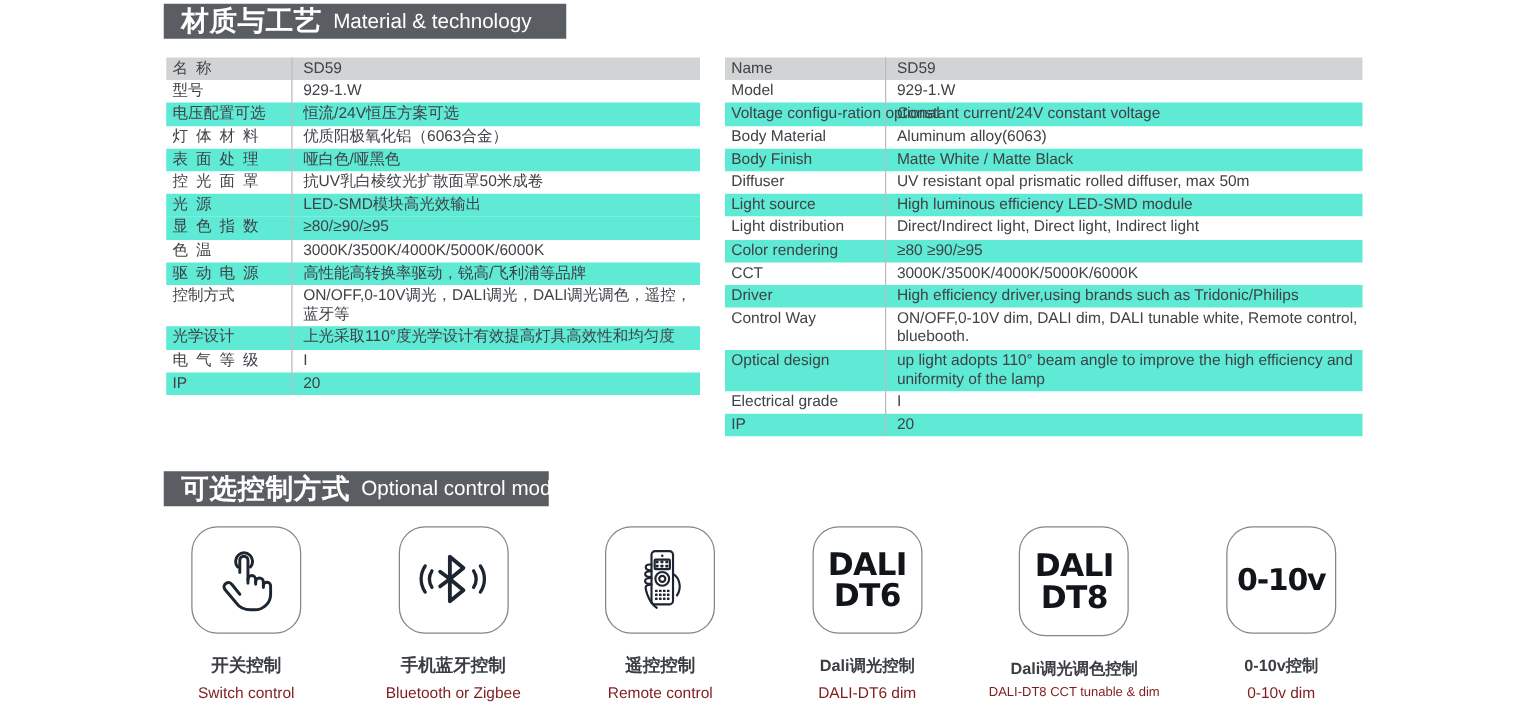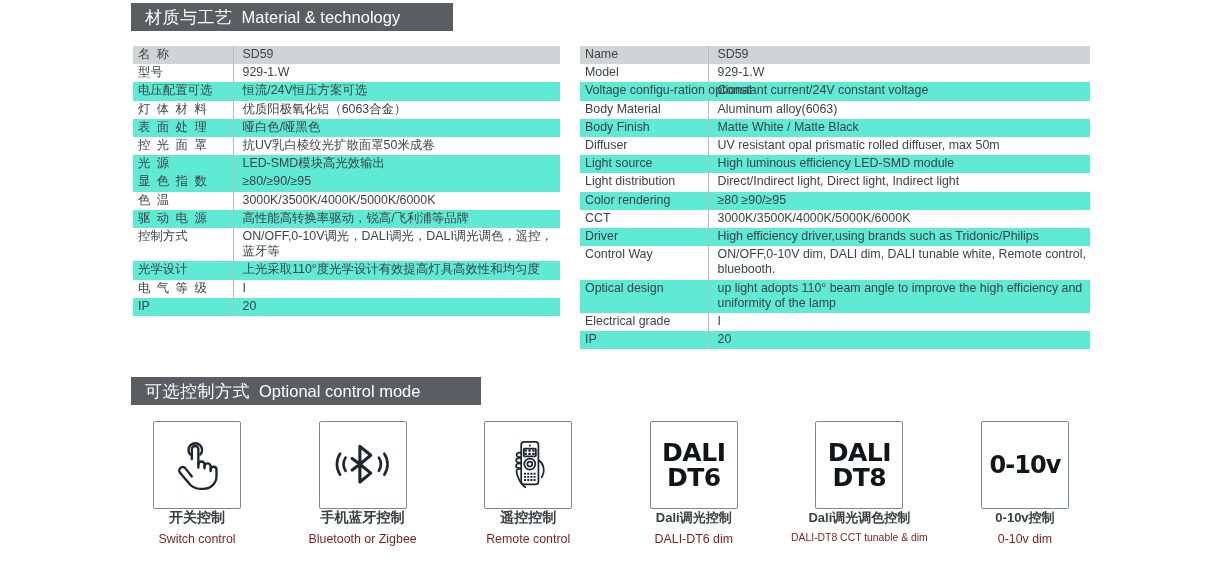--- a/index.html
+++ b/index.html
@@ -21,31 +21,31 @@
     position: absolute;
     background: #5a5d61;
     display: flex;
     align-items: center;
     padding: 0 14px 0 14px;
     box-sizing: border-box;
     color: #ffffff;
     white-space: nowrap;
   }
   .section-bar .cn {
-    font-size: 17px;
-    font-weight: normal;
+    font-size: 22px;
+    font-weight: bold;
     letter-spacing: 0.5px;
   }
   .section-bar .en {
     font-size: 16.5px;
     font-weight: normal;
     margin-left: 9px;
   }
   #bar-material { left: 131px; top: 3px; width: 322px; height: 28px; }
-  #bar-control  { left: 131px; top: 377px; width: 350px; height: 28px; }
+  #bar-control  { left: 131px; top: 377px; width: 308px; height: 28px; }
 
   
   .spec-table {
     position: absolute;
     border-collapse: collapse;
     table-layout: fixed;
     font-size: 12.4px;
     color: #3f4247;
   }
   #table-cn { left: 133px; top: 46px; width: 427px; }
@@ -89,21 +89,21 @@
   .mode-card {
     width: 132px;
     display: flex;
     flex-direction: column;
     align-items: center;
   }
   .mode-box {
     width: 88px;
     height: 88px;
     border: 1.6px solid #7f868d;
-    border-radius: 2px;
+    border-radius: 21px;
     background: #ffffff;
     display: flex;
     align-items: center;
     justify-content: center;
     box-sizing: border-box;
   }
   .mode-box svg { display: block; }
   .dali-text {
     text-align: center;
     font-family: "DejaVu Sans", sans-serif;
@@ -115,20 +115,21 @@
   .dali-text .l1 { font-size: 25px; display: block; }
   .dali-text .l2 { font-size: 25px; display: block; }
   .volt-text {
     font-family: "DejaVu Sans", sans-serif;
     font-weight: bold;
     font-size: 24px;
     color: #111418;
     letter-spacing: -1px;
   }
   .mode-cn {
+    margin-top: 17px;
     font-size: 14px;
     font-weight: bold;
     color: #3a3d42;
     white-space: nowrap;
   }
   .mode-cn.small { font-size: 13px; }
   .mode-en {
     margin-top: 5px;
     font-size: 12.4px;
     color: #7f1d1d;

